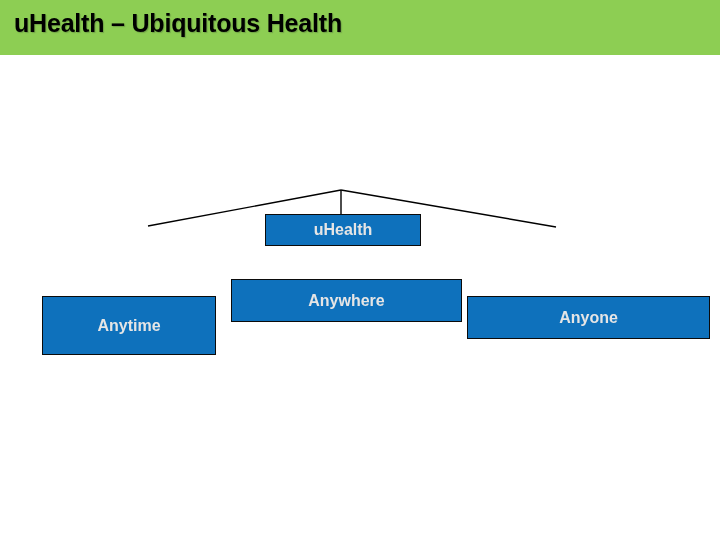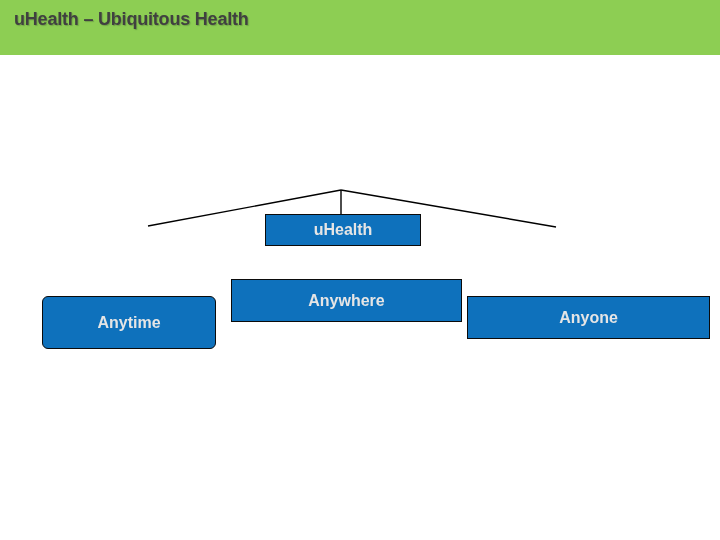--- a/index.html
+++ b/index.html
@@ -21,23 +21,23 @@
     left: 0;
     top: 0;
     width: 720px;
     height: 55px;
     background: #8DCE53;
   }
   #header-title {
     position: absolute;
     left: 14px;
     top: 9px;
-    font-size: 18px;
+    font-size: 25px;
     font-weight: bold;
-    color: #404040;
+    color: #000000;
     letter-spacing: -0.2px;
     white-space: nowrap;
     text-shadow: 1px 1px 1px rgba(90,130,60,0.55);
   }
 
   
   #diagram {
     position: absolute;
     left: 0;
     top: 55px;
@@ -75,22 +75,21 @@
     left: 265px;
     top: 159px;
     width: 156px;
     height: 32px;
   }
   
   #node-anytime {
     left: 42px;
     top: 241px;
     width: 174px;
-    height: 53px;
-    border-radius: 6px;
+    height: 59px;
   }
   #node-anywhere {
     left: 231px;
     top: 224px;
     width: 231px;
     height: 43px;
   }
   #node-anyone {
     left: 467px;
     top: 241px;

